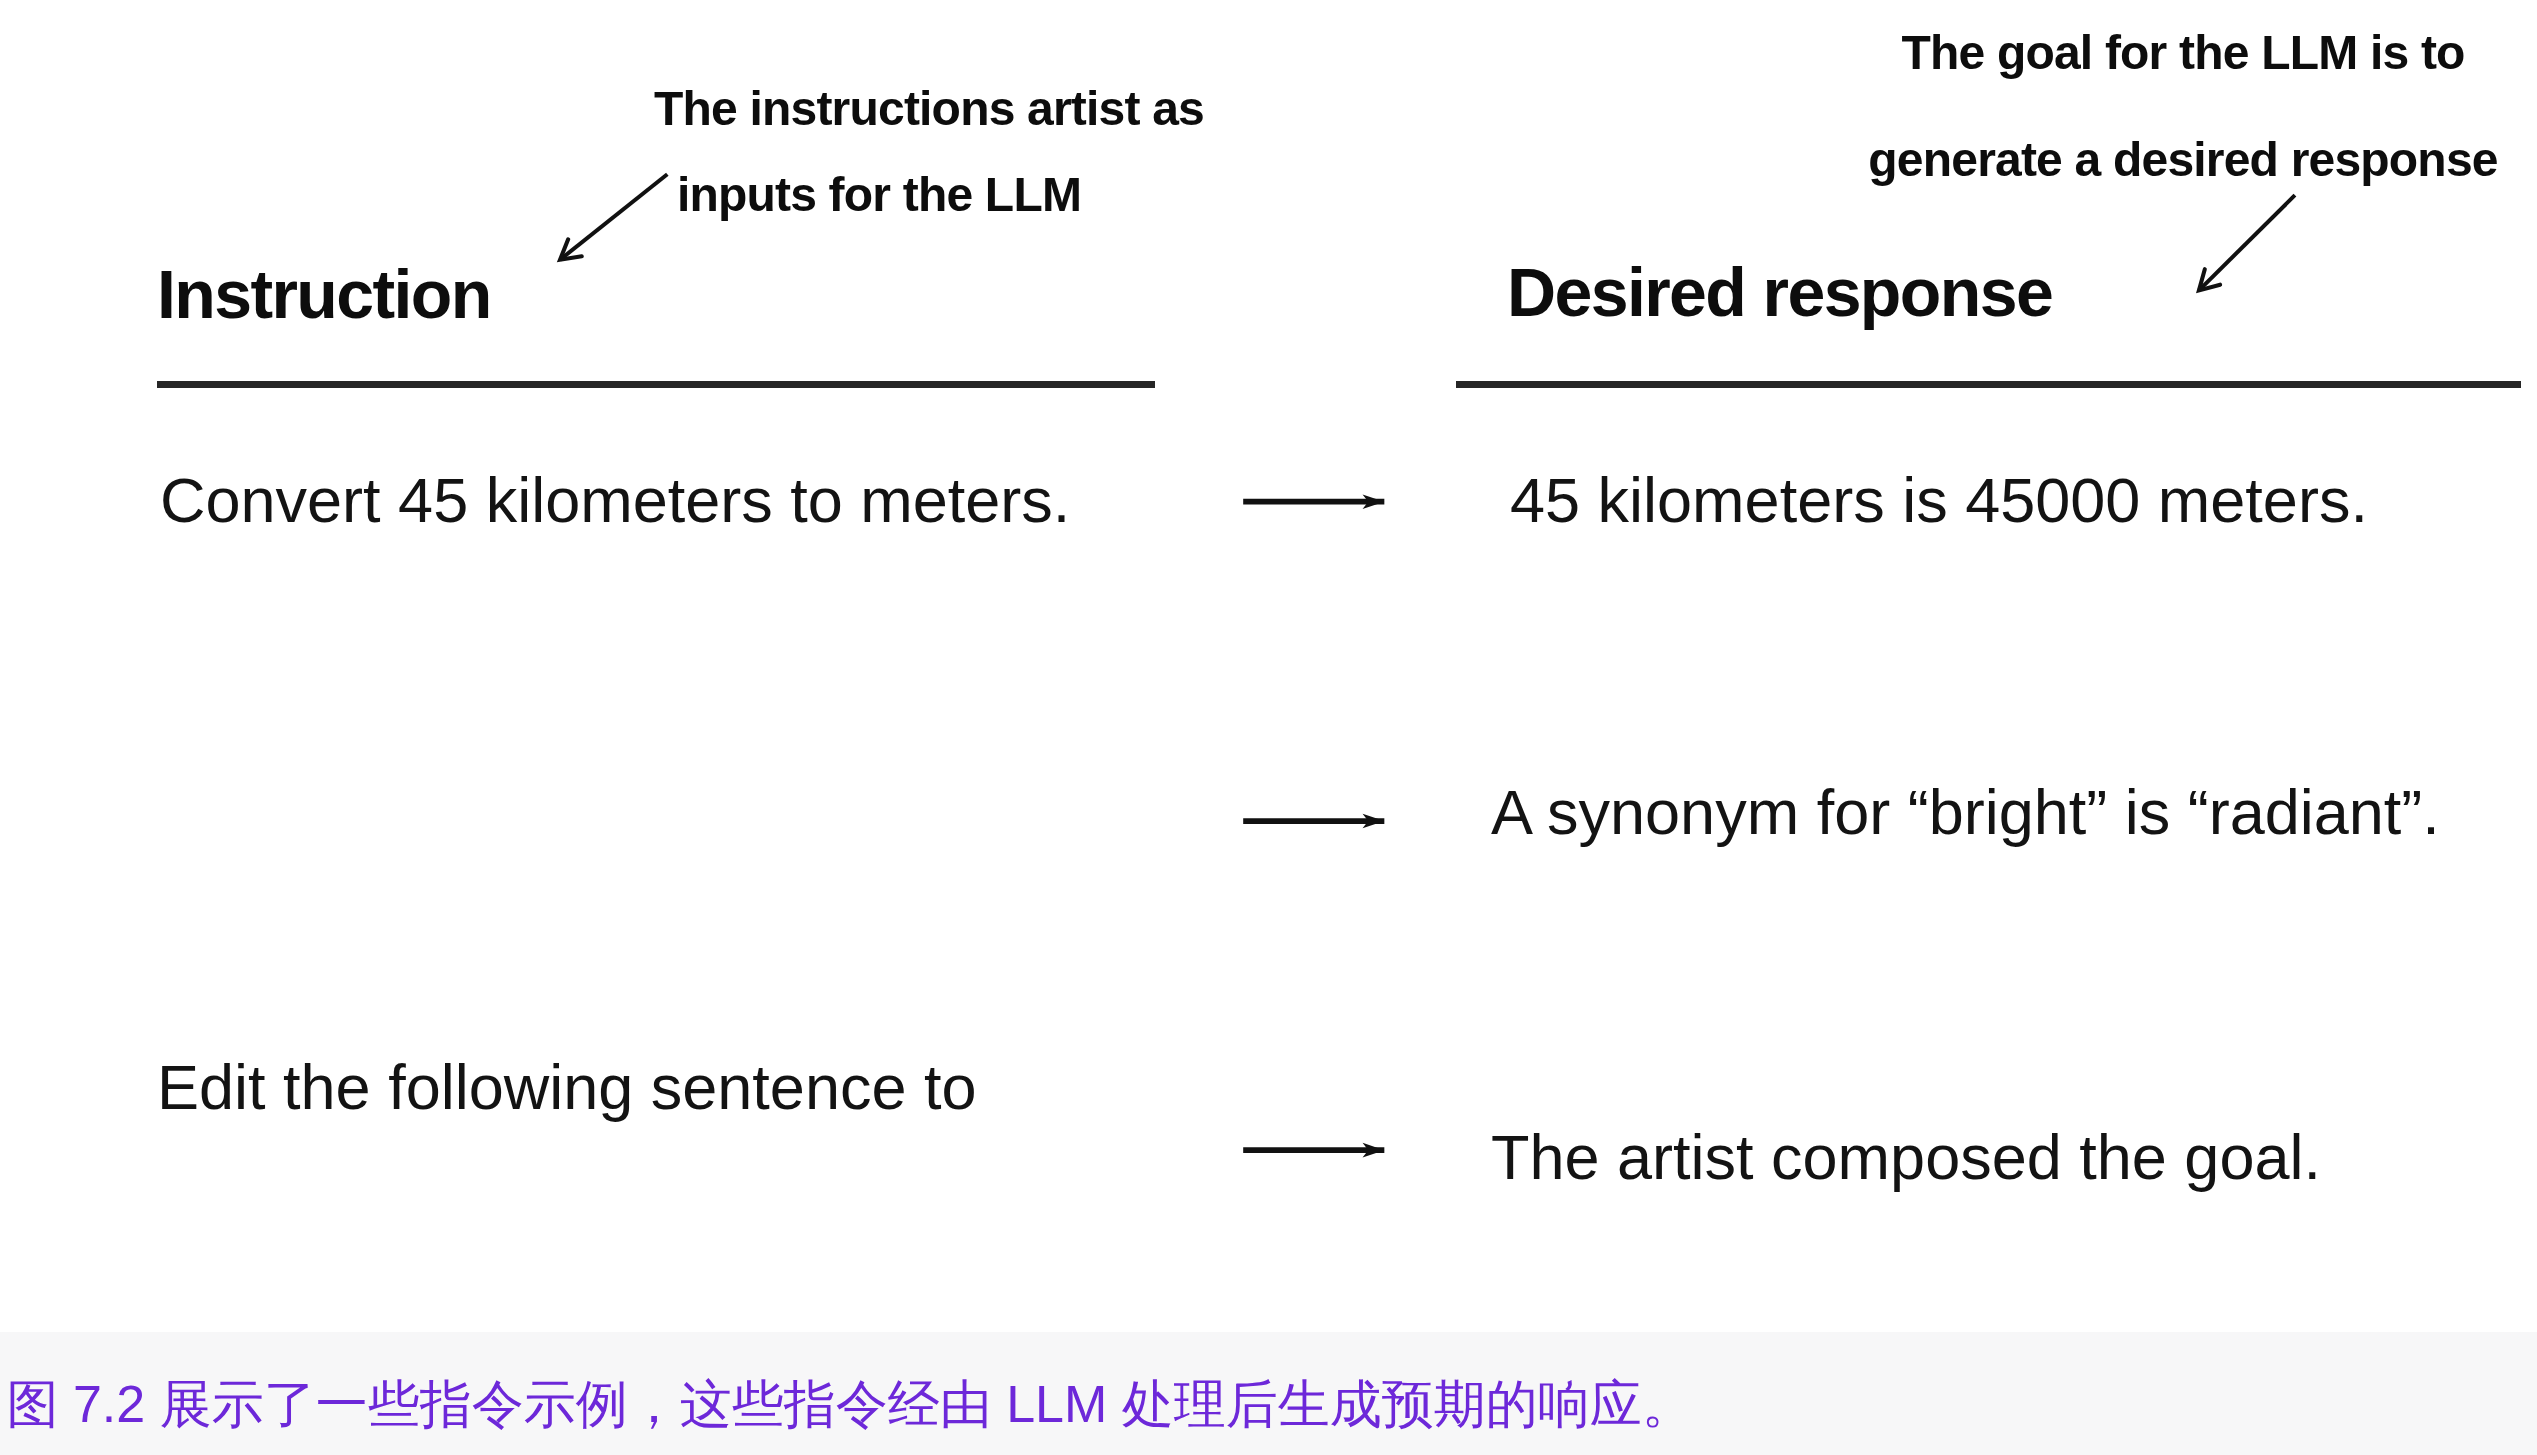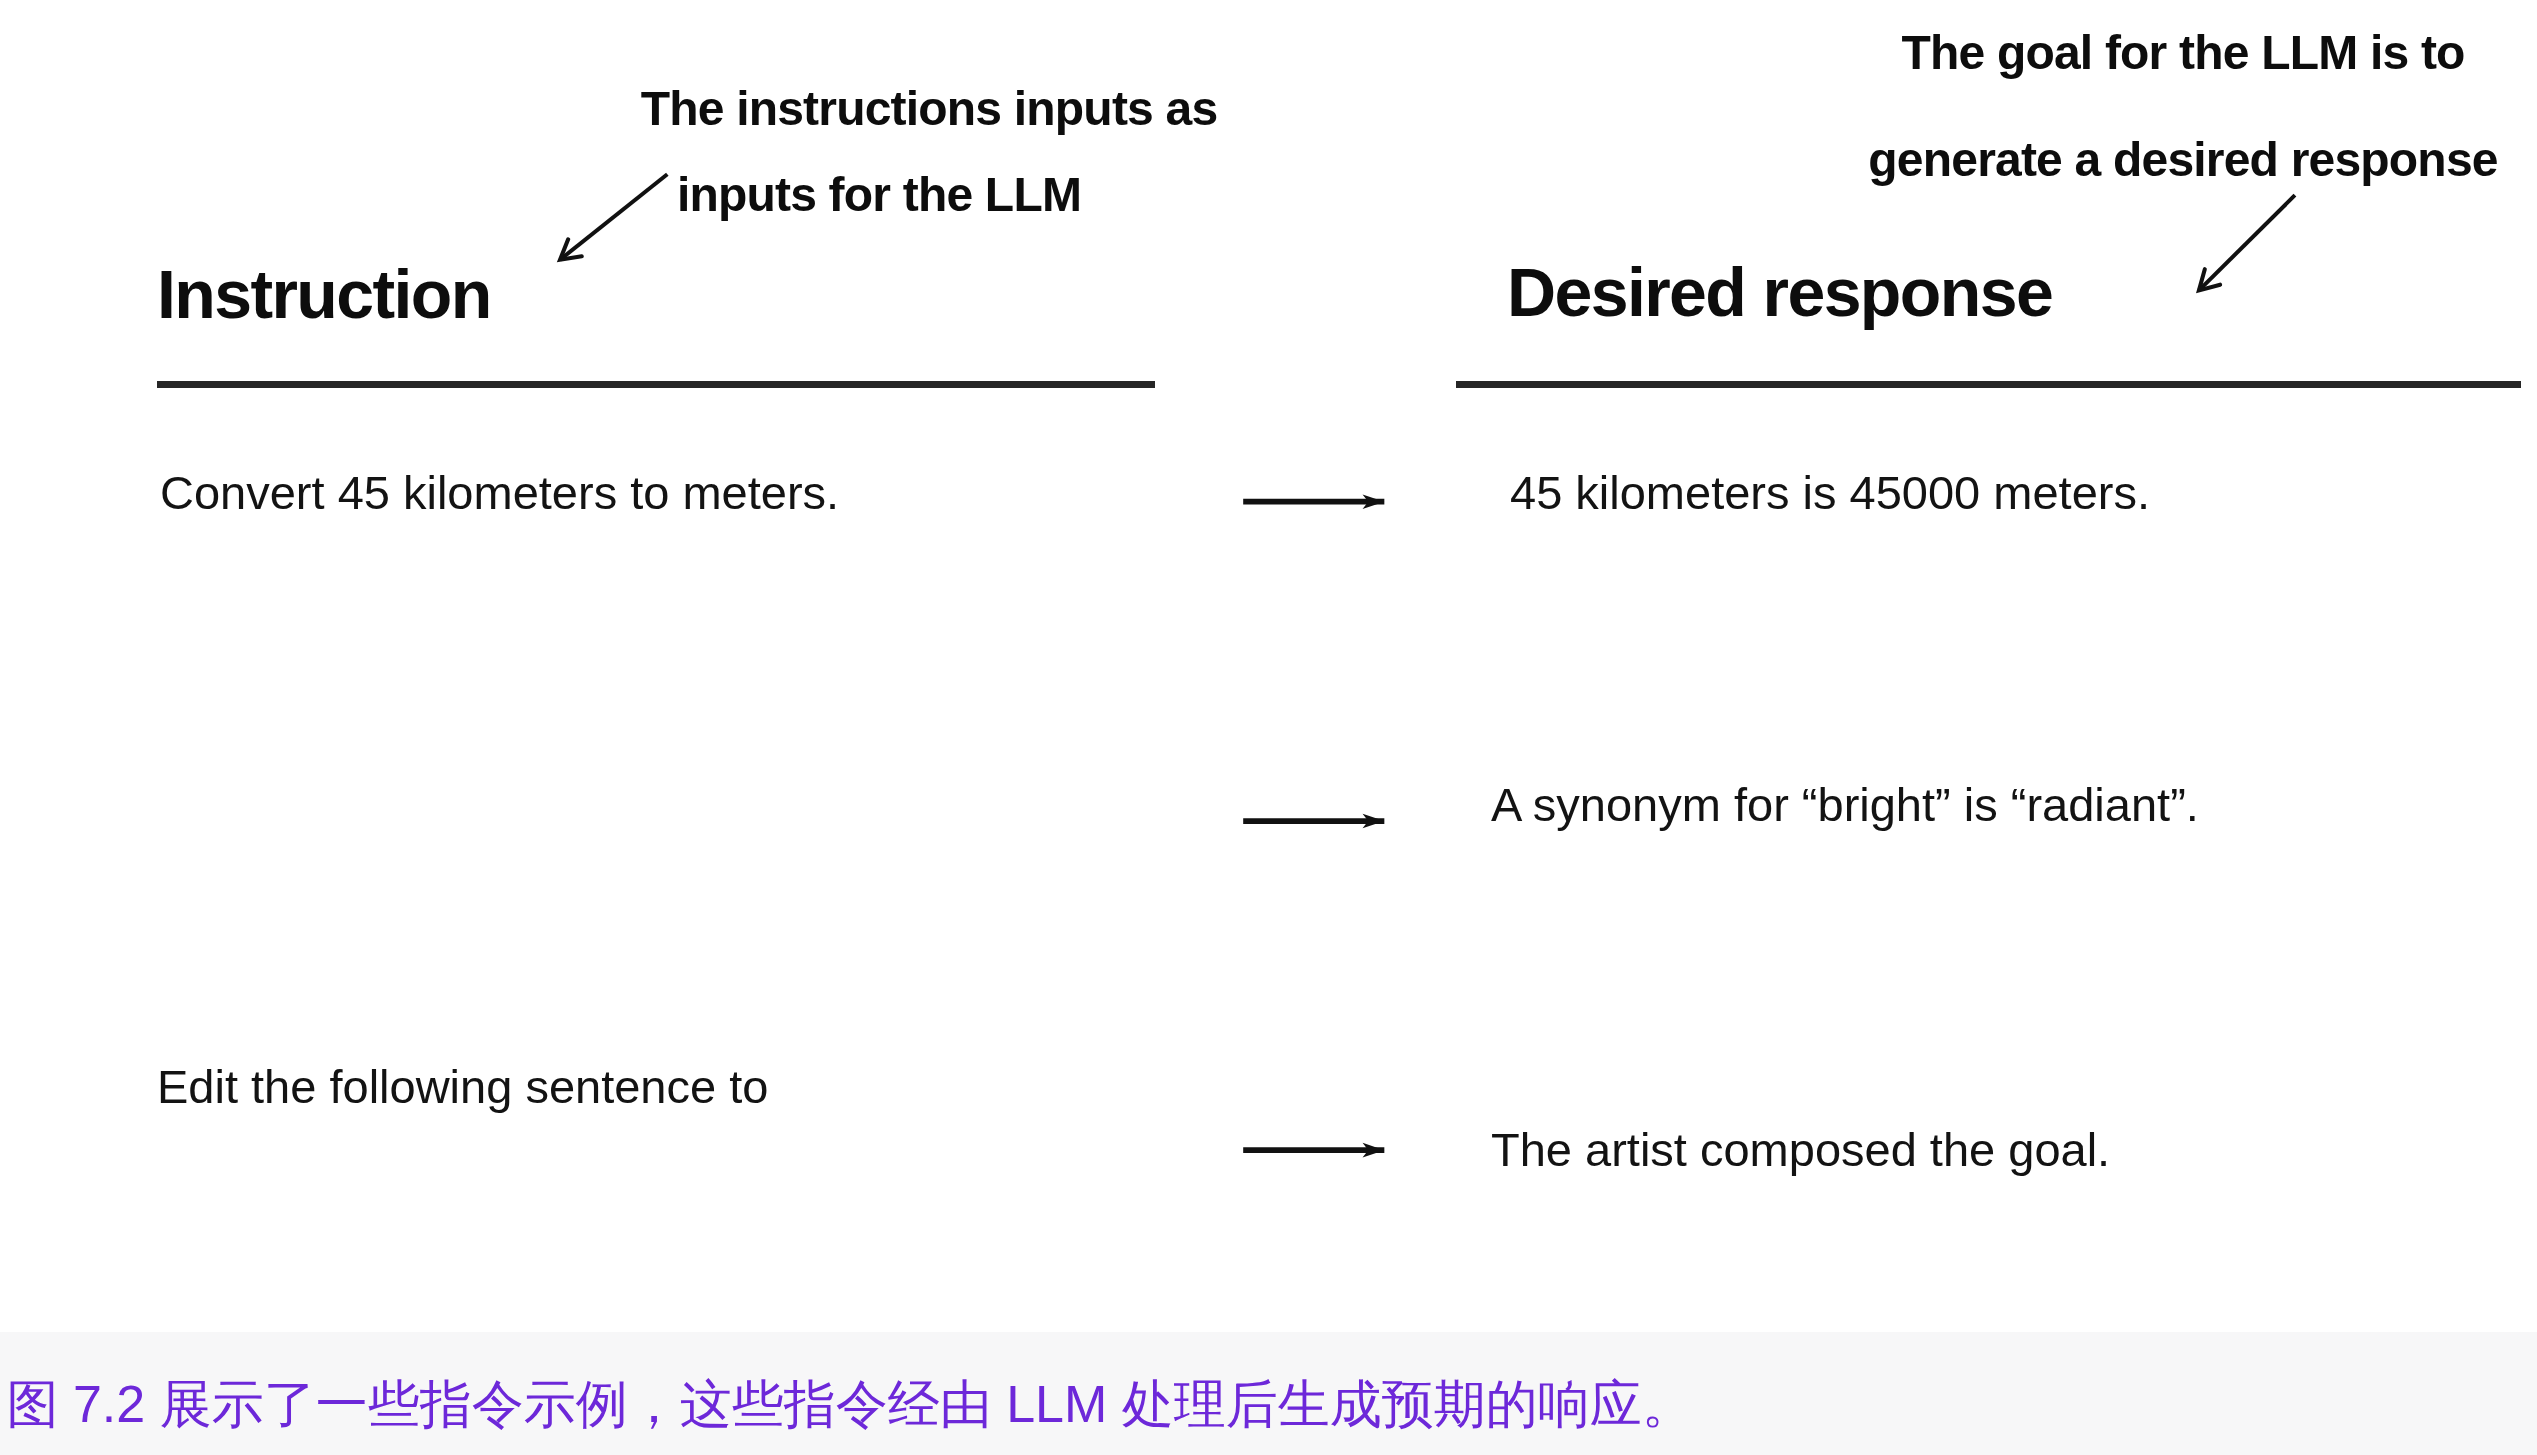--- a/index.html
+++ b/index.html
@@ -27,21 +27,21 @@
     line-height: 1;
     letter-spacing: -1.6px;
     color: #0d0d0d;
   }
   .rule {
     position: absolute;
     height: 6.5px;
     background: #262626;
   }
   .body-text {
-    font-size: 47px;
+    font-size: 63px;
     line-height: 1;
     color: #131313;
   }
   .multiline { line-height: 68px; }
   .arrow-layer {
     position: absolute;
     left: 0; top: 0;
     width: 2538px; height: 1455px;
     pointer-events: none;
   }
@@ -55,21 +55,21 @@
     font-size: 52px;
     line-height: 1;
     color: #6d28d9;
   }
 </style>
 </head>
 <body>
 
 <div class="canvas">
 
-  <div class="abs annotation" style="left:929px; top:85px;">The instructions inputs as</div>
+  <div class="abs annotation" style="left:929px; top:85px;">The instructions artist as</div>
   <div class="abs annotation" style="left:879px; top:171px;">inputs for the LLM</div>
 
   <div class="abs annotation" style="left:2183px; top:29px;">The goal for the LLM is to</div>
   <div class="abs annotation" style="left:2183px; top:136px;">generate a desired response</div>
 
   <div class="abs heading" style="left:157px; top:260px;">Instruction</div>
   <div class="abs heading" style="left:1507px; top:258px;">Desired response</div>
 
   <div class="rule" style="left:157px; top:381px; width:998px;"></div>
   <div class="rule" style="left:1456px; top:381px; width:1065px;"></div>

